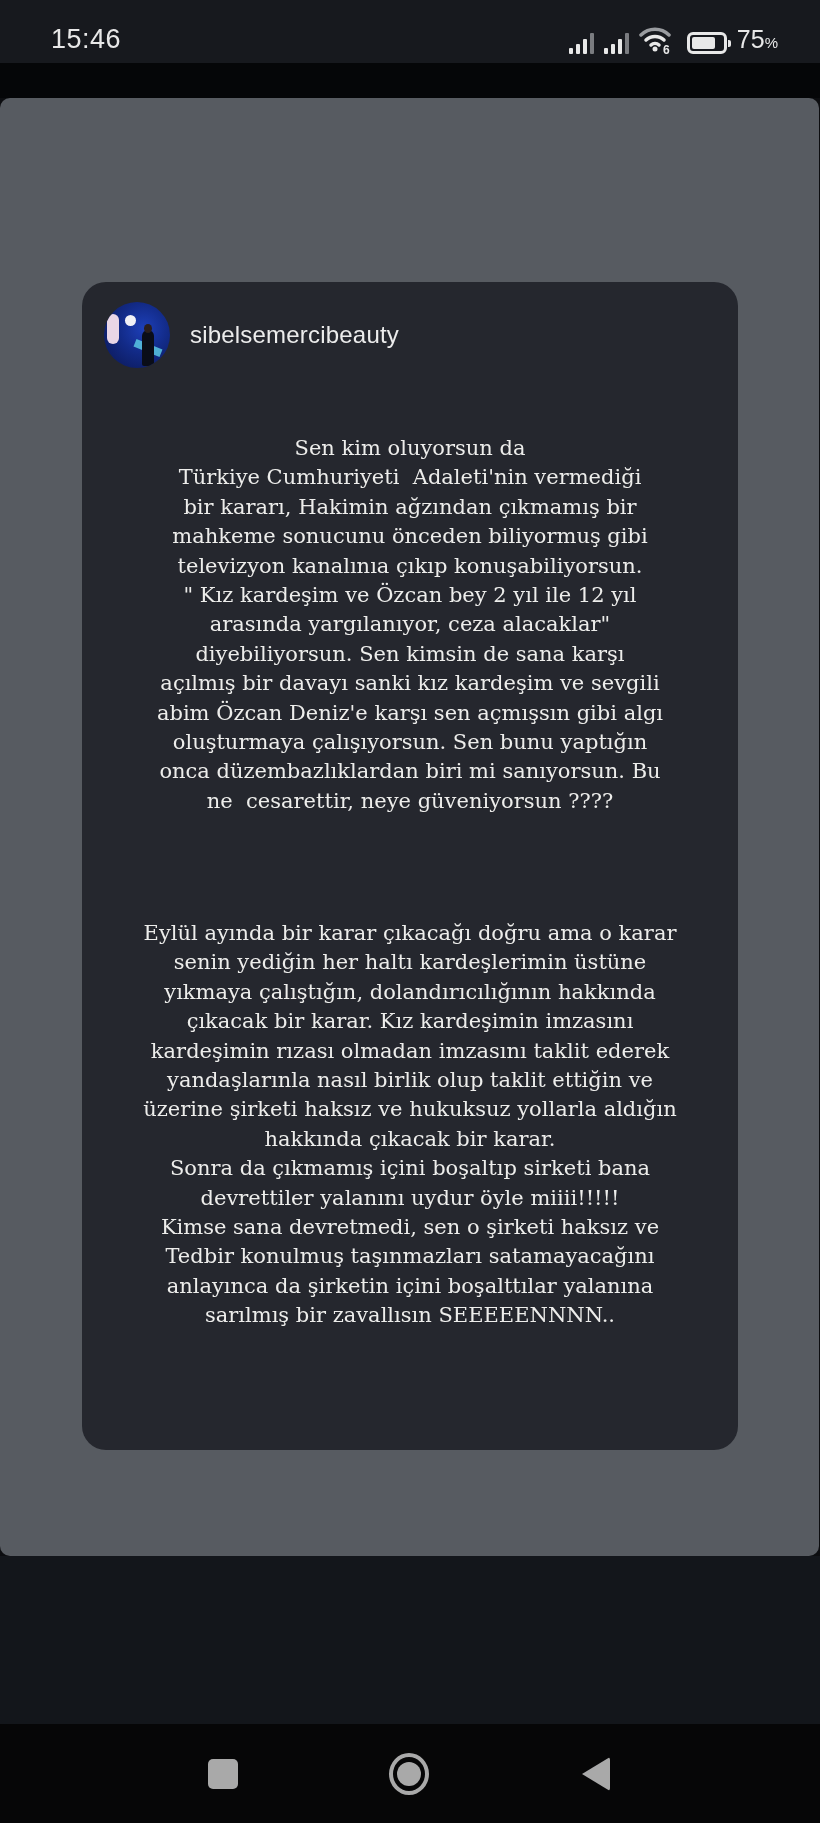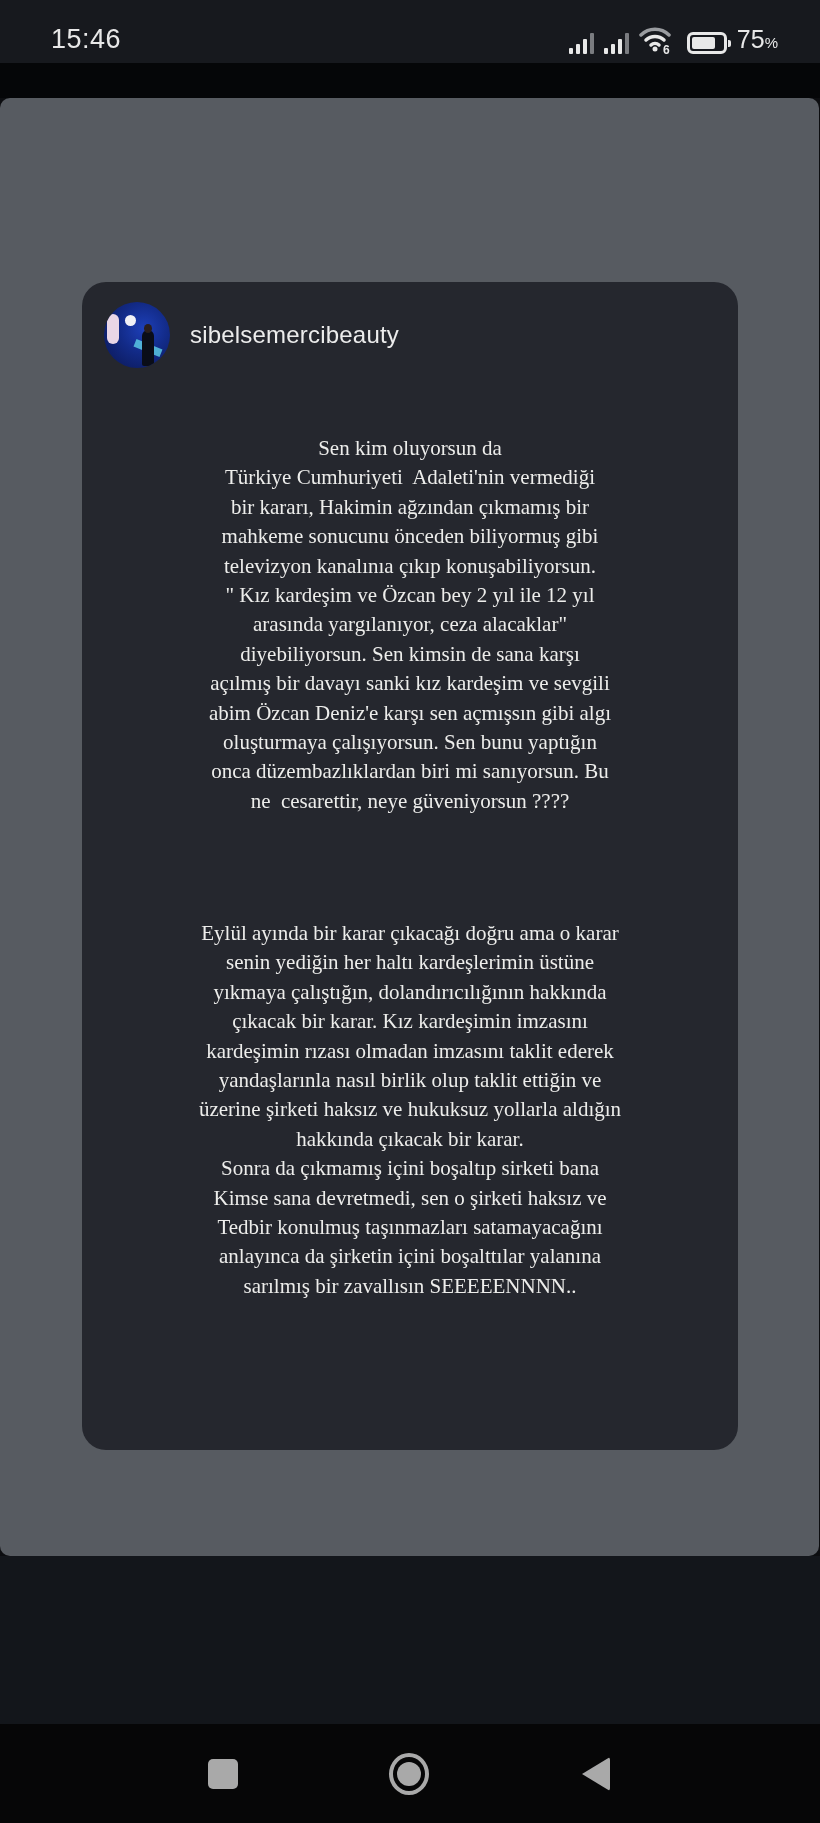--- a/index.html
+++ b/index.html
@@ -48,21 +48,21 @@
   .avatar .light { position: absolute; left: 30px; top: 42px; width: 28px; height: 8px; background: #5ed1e8; transform: rotate(22deg); opacity: 0.8; }
   .avatar .person { position: absolute; left: 38px; top: 28px; width: 12px; height: 36px; border-radius: 6px 6px 2px 2px; background: #0a0d18; }
   .avatar .head { position: absolute; left: 40px; top: 22px; width: 8px; height: 9px; border-radius: 50%; background: #2a1e1c; }
   .username { margin-left: 20px; color: #ececec; font-size: 24px; font-weight: 500; letter-spacing: 0.2px; }
 
   .story-text {
     position: absolute; left: 0; width: 656px; text-align: center;
     color: #ededeb; font-family: "DejaVu Serif", "Liberation Serif", serif;
     font-size: 21px; line-height: 29.4px;
   }
-  .story-text .line { display: block; white-space: pre; font-family: Liberation Serif, serif; }
+  .story-text .line { display: block; white-space: pre; }
   .para1 { top: 152px; }
   .para2 { top: 637px; }
 
   .nav-bar { position: absolute; left: 0; top: 1724px; width: 820px; height: 99px; background: #060607; }
   .nav-btn { position: absolute; top: 30px; width: 40px; height: 40px; display: flex; align-items: center; justify-content: center; }
   .nav-recents { left: 203px; }
   .nav-recents .sq { width: 30px; height: 30px; background: #a9a9a9; border-radius: 5px; }
   .nav-home { left: 389px; }
   .nav-home .ring { width: 42px; height: 42px; border: 4px solid #a9a9a9; border-radius: 50%; display: flex; align-items: center; justify-content: center; }
   .nav-home .dot { width: 24px; height: 24px; background: #a9a9a9; border-radius: 50%; }
@@ -142,20 +142,21 @@
   <div class="story-text para2">
     <span class="line">Eylül ayında bir karar çıkacağı doğru ama o karar</span>
     <span class="line">senin yediğin her haltı kardeşlerimin üstüne</span>
     <span class="line">yıkmaya çalıştığın, dolandırıcılığının hakkında</span>
     <span class="line">çıkacak bir karar. Kız kardeşimin imzasını</span>
     <span class="line">kardeşimin rızası olmadan imzasını taklit ederek</span>
     <span class="line">yandaşlarınla nasıl birlik olup taklit ettiğin ve</span>
     <span class="line">üzerine şirketi haksız ve hukuksuz yollarla aldığın</span>
     <span class="line">hakkında çıkacak bir karar.</span>
     <span class="line">Sonra da çıkmamış içini boşaltıp sirketi bana</span>
+    <span class="line">devrettiler yalanını uydur öyle miiii!!!!!</span>
     <span class="line">Kimse sana devretmedi, sen o şirketi haksız ve</span>
     <span class="line">Tedbir konulmuş taşınmazları satamayacağını</span>
     <span class="line">anlayınca da şirketin içini boşalttılar yalanına</span>
     <span class="line">sarılmış bir zavallısın SEEEEENNNN..</span>
   </div>
 </div>
 
 <div class="nav-bar">
   <div class="nav-btn nav-recents">
     <div class="sq"></div>

